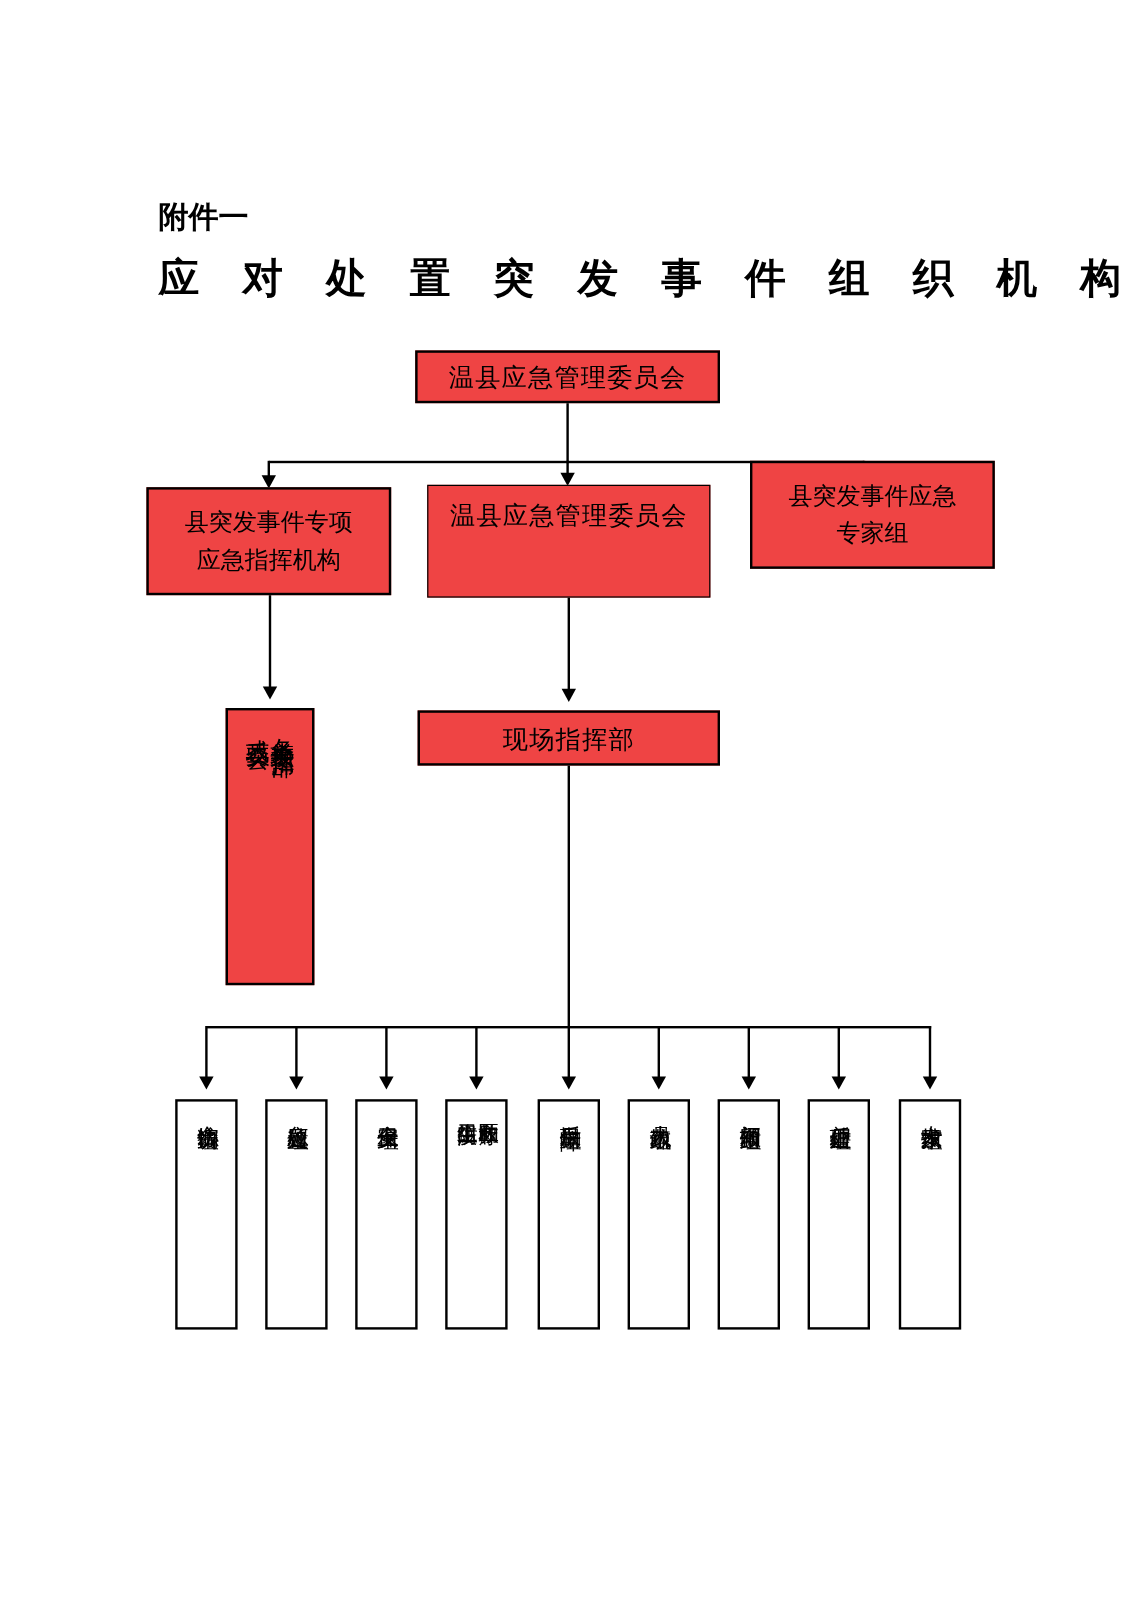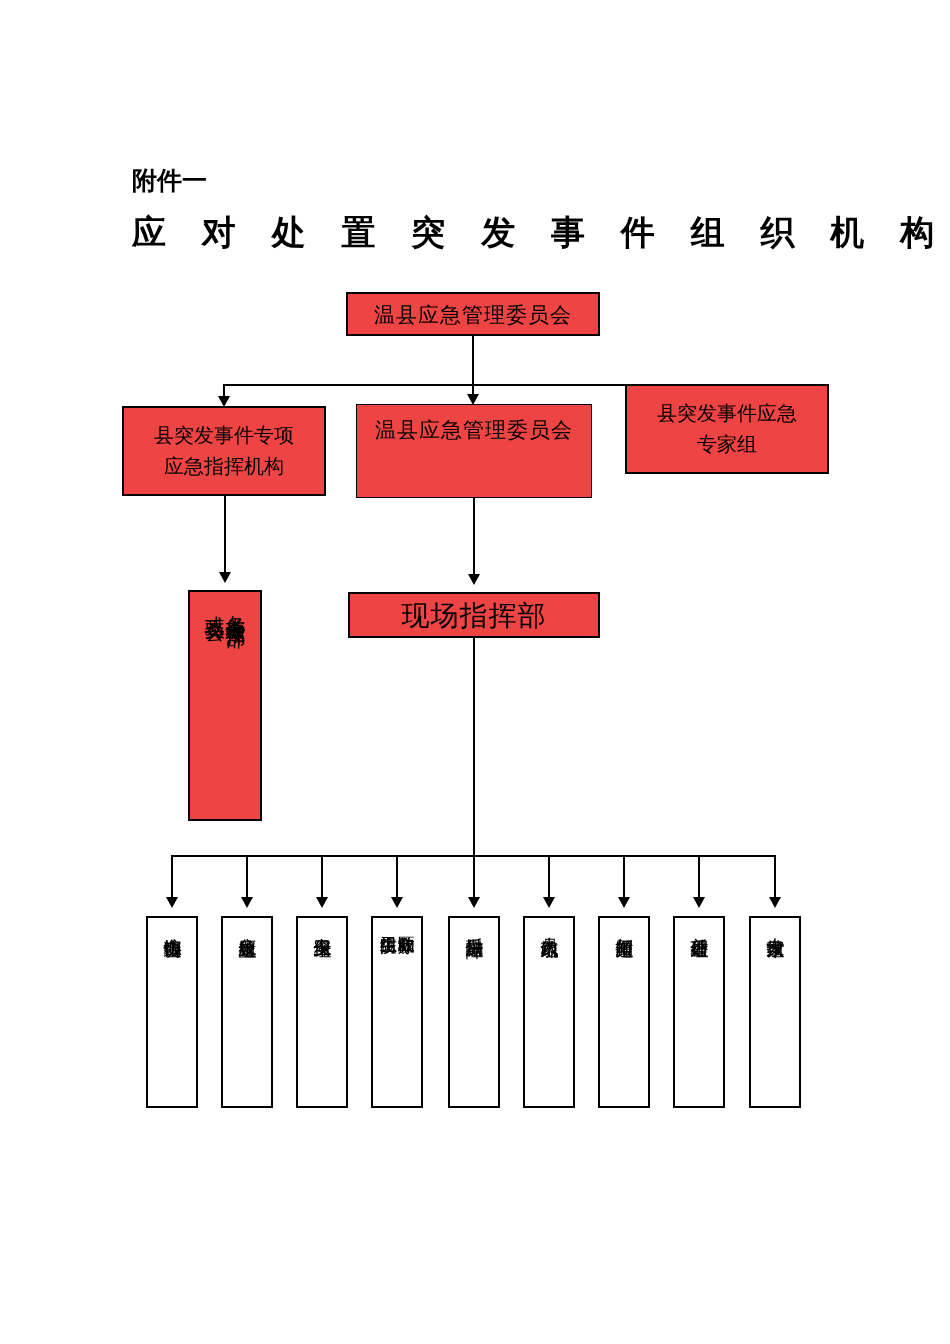--- a/index.html
+++ b/index.html
@@ -156,21 +156,21 @@
     line-height: 1.05;
     white-space: nowrap;
   }
 
   
   #node-onsite {
     left: 348px; top: 592px;
     width: 252px; height: 46px;
   }
   #node-onsite .txt {
-    font-size: 28px;
+    font-size: 21px;
     line-height: 44px;
     letter-spacing: 1px;
   }
 
   
   .group-box {
     position: absolute;
     box-sizing: border-box;
     background: #ffffff;
     border: 2px solid #000000;

